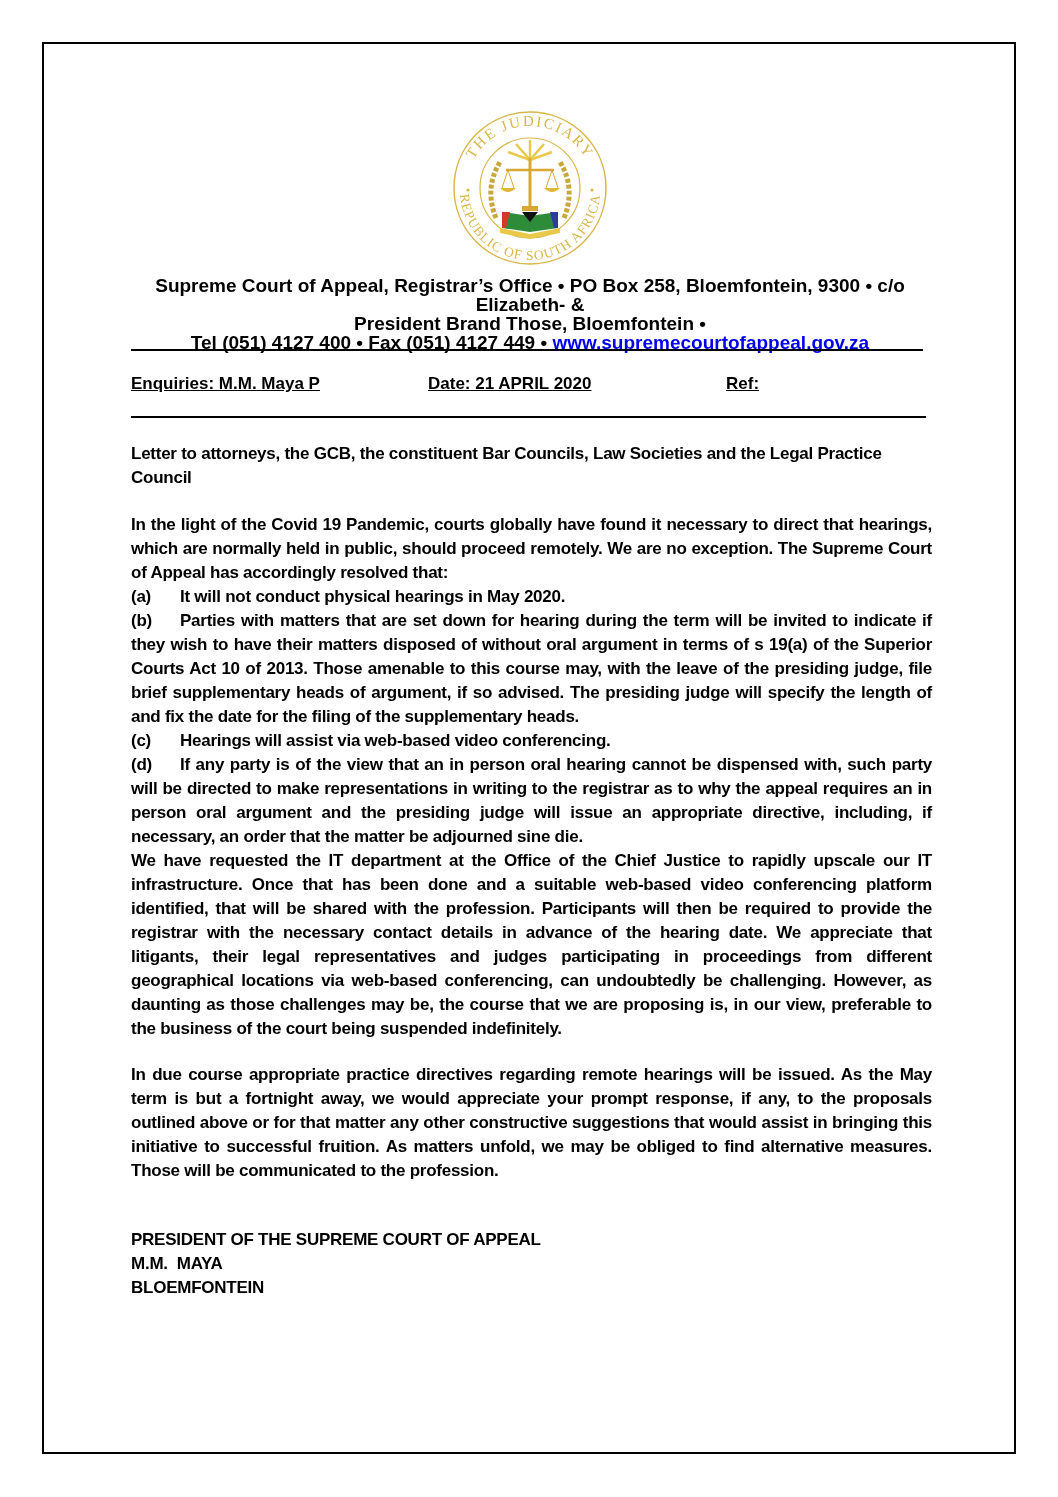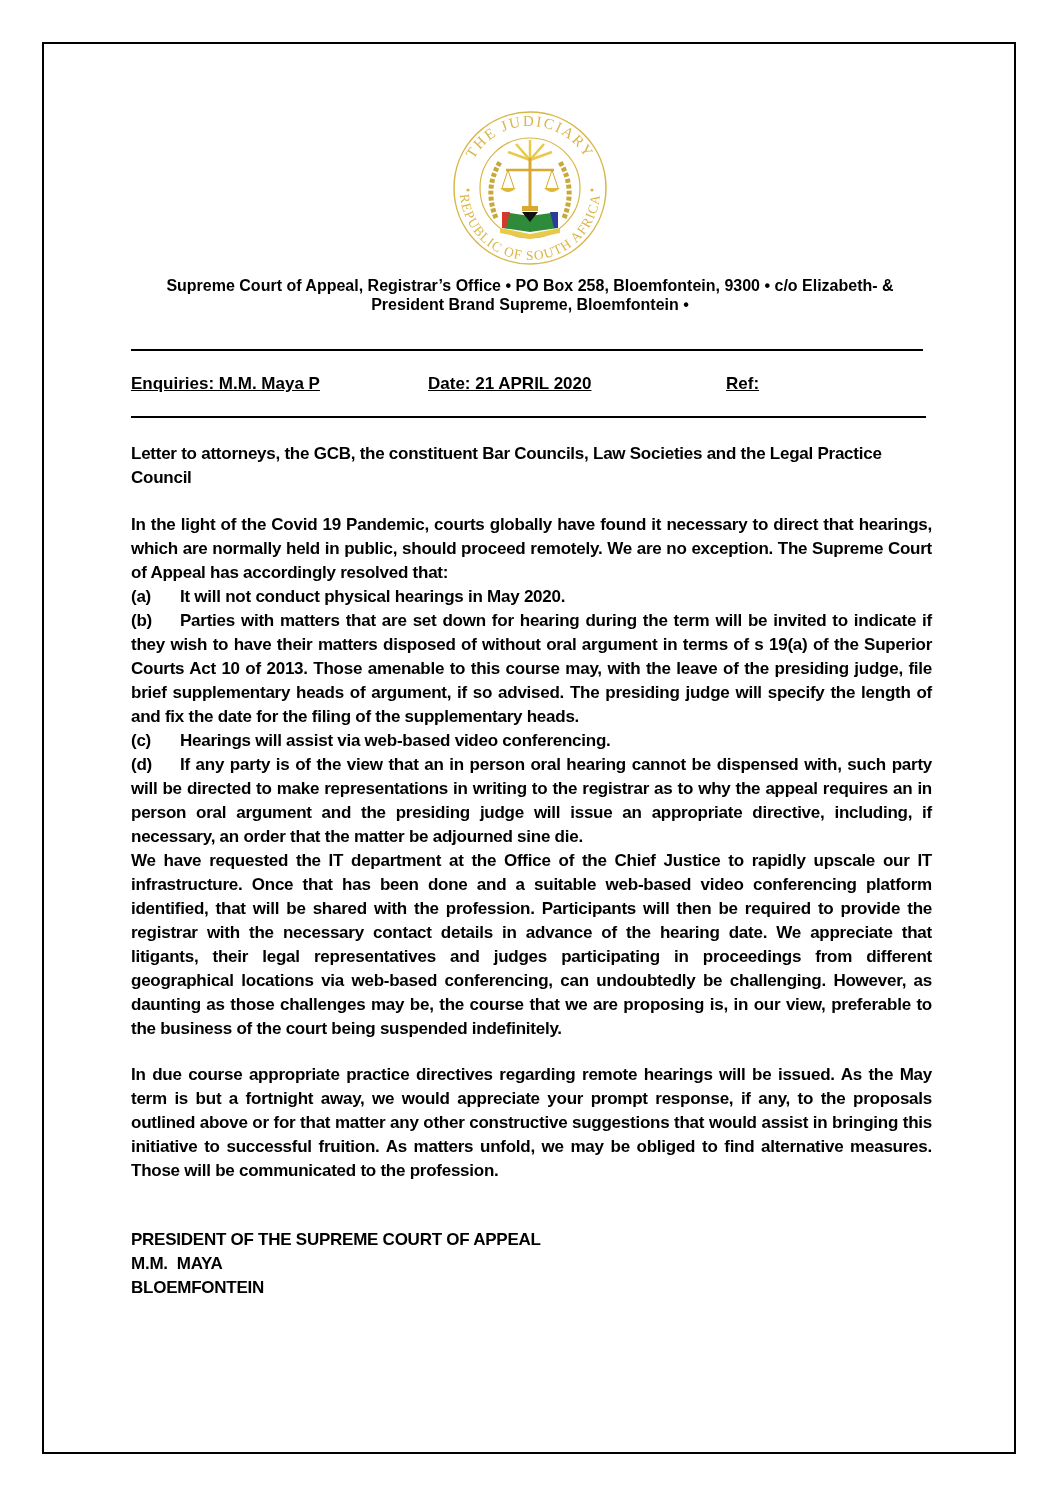--- a/index.html
+++ b/index.html
@@ -2,21 +2,21 @@
 <html><head>
 <meta charset="utf-8">
 <style>
   html, body { margin: 0; padding: 0; background: #ffffff; }
   body { width: 1058px; height: 1497px; position: relative; overflow: hidden;
          font-family: "Liberation Sans", sans-serif; color: #000; }
   .page-border { position: absolute; left: 42px; top: 42px; width: 970px; height: 1408px;
                  border: 2px solid #000; box-sizing: content-box; }
   .logo { position: absolute; left: 444px; top: 108px; width: 172px; height: 158px; }
   .letterhead { position: absolute; left: 140px; top: 276px; width: 780px; text-align: center;
-                font-weight: bold; font-size: 16px; line-height: 19px; }
+                font-weight: bold; font-size: 19px; line-height: 19px; }
   .letterhead a { color: #0000ee; text-decoration: underline; }
   .rule { position: absolute; left: 131px; height: 2px; background: #000; }
   .rule.r1 { top: 349px; width: 792px; }
   .rule.r2 { top: 416px; width: 795px; }
   .ref-row { position: absolute; top: 374px; left: 131px; width: 800px; font-weight: bold;
              font-size: 17px; white-space: nowrap; }
   .ref-row span { position: absolute; top: 0; text-decoration: underline; }
   .content { position: absolute; left: 131px; top: 442px; width: 801px; font-weight: bold;
              font-size: 17px; line-height: 24px; text-align: justify; letter-spacing: -0.25px; }
   .content p { margin: 0; }
@@ -67,21 +67,24 @@
 
   <path d="M 58 104 L 86 108 L 114 104 L 114 120 L 86 124 L 58 120 Z" fill="#2e8b3a"></path>
   <path d="M 58 104 L 66 104 L 62 120 L 58 120 Z" fill="#d33a2c"></path>
   <path d="M 106 104 L 114 104 L 114 120 L 110 120 Z" fill="#2a3d9a"></path>
   <path d="M 78 104 L 86 114 L 94 104 Z" fill="#111111"></path>
   <path d="M 56 120 L 86 126 L 116 120 L 116 125 L 86 131 L 56 125 Z" fill="#e8c94a"></path>
 </svg>
 
 <div class="letterhead">
   <div>Supreme Court of Appeal, Registrar’s Office • PO Box 258, Bloemfontein, 9300 • c/o Elizabeth- &amp;</div>
-  <div>President Brand Supreme, Bloemfontein •</div>
+  <div>President Brand Those, Bloemfontein •</div>
+  <div>
+    <span>Tel (051) 4127 400 • Fax (051) 4127 449 • </span><a style="color: rgb(0, 0, 238);">www.supremecourtofappeal.gov.za</a>
+  </div>
 </div>
 
 <div class="rule r1"></div>
 
 <div class="ref-row">
   <span style="left:0">Enquiries:  M.M. Maya P</span>
   <span style="left:297px">Date: 21 APRIL 2020</span>
   <span style="left:595px">Ref:</span>
 </div>
 

